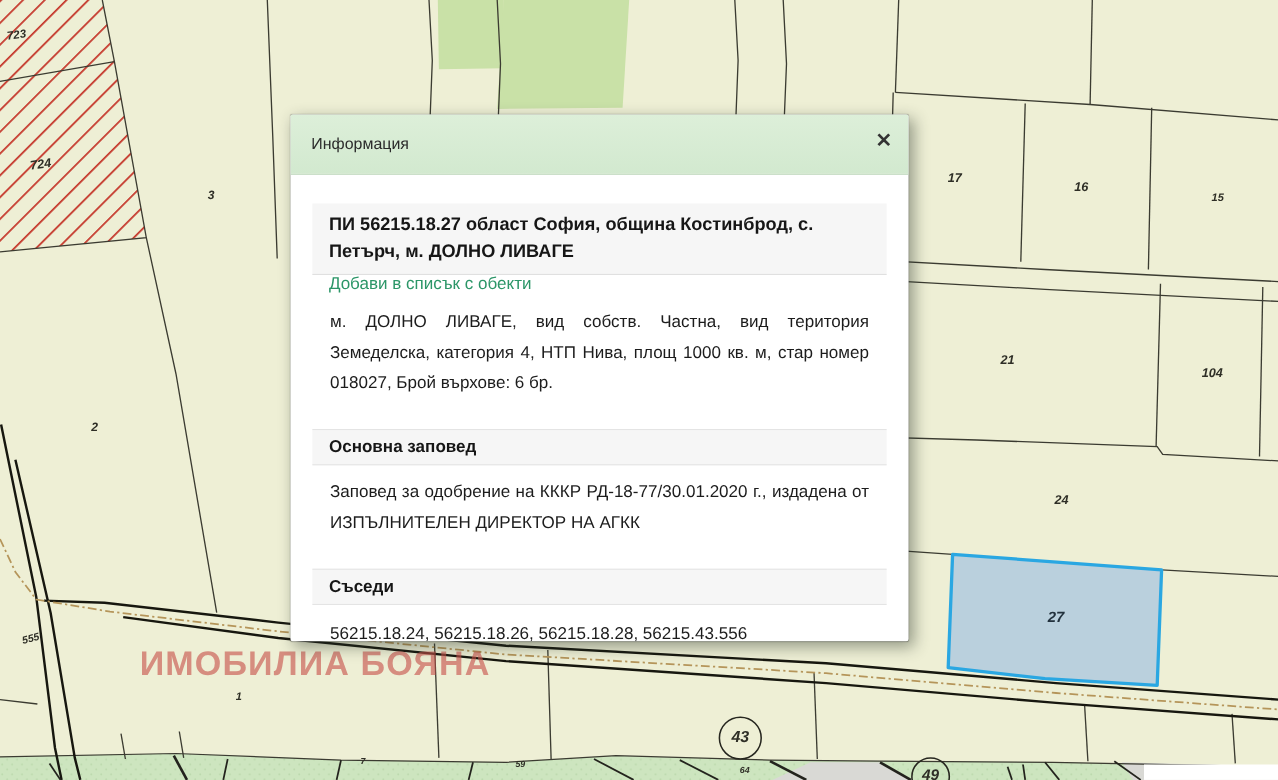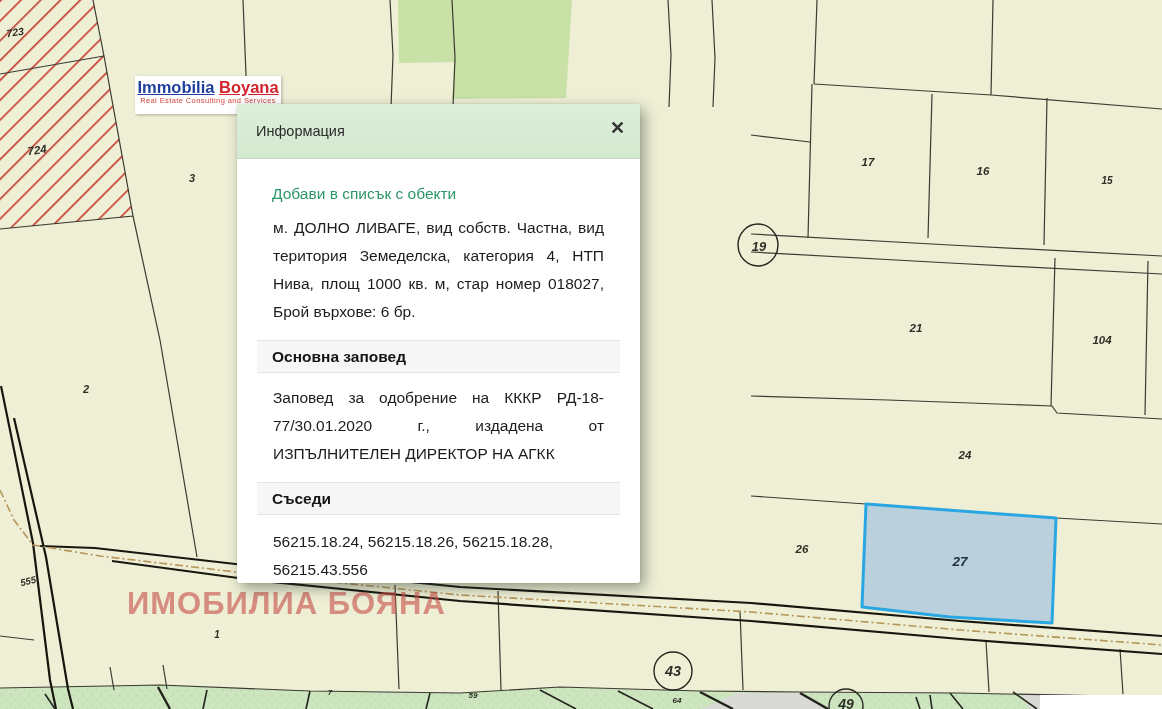--- a/index.html
+++ b/index.html
@@ -20,35 +20,35 @@
 
   
   .logo{position:absolute;left:135px;top:76px;width:146px;height:38px;background:#fff;
         text-align:center;box-shadow:1px 1px 3px rgba(0,0,0,.28);padding-top:2px;box-sizing:border-box;}
   .logo-line1{font-size:16.5px;font-weight:800;line-height:18px;}
   .lg-blue{color:#1e3f9e;text-decoration:underline;}
   .lg-red{color:#d2232a;text-decoration:underline;}
   .logo-line2{font-size:7.5px;color:#d2453b;letter-spacing:.4px;line-height:10px;}
 
   
-  .popup{position:absolute;left:237px;top:104px;width:403px;height:479px;background:#fff;
+  .popup{position:absolute;left:264px;top:104px;width:562px;height:479px;background:#fff;
          border-radius:2px;box-shadow:0 0 1px rgba(0,0,0,.35),4px 5px 14px rgba(40,50,40,.45);
          overflow:hidden;}
   .popup-header{height:54px;background:linear-gradient(180deg,#ddefd9,#d2e9cf);
                 border-bottom:1px solid #c6dcc4;position:relative;}
   .popup-header .ptitle-txt{position:absolute;left:19px;top:19px;font-size:14.5px;color:#2b2b2b;}
   .popup-close{position:absolute;right:15px;top:15px;font-size:18px;font-weight:700;color:#333;
                cursor:pointer;line-height:18px;}
   .popup-body{padding:26px 20px 0 20px;}
   .pheading{background:#f6f6f6;border-bottom:1px solid #e0e0e0;padding:7px 15px;
             font-size:16.5px;font-weight:700;color:#161616;line-height:25px;}
   .plink{margin:0 15px 0 15px;color:#2c9668;font-size:15.5px;cursor:pointer;}
   .ptext{margin:11px 16px 0 16px;font-size:15.5px;line-height:28px;color:#1c1c1c;
          text-align:justify;}
-  .psection{margin-top:14px;background:#f6f6f6;border-top:1px solid #e4e4e4;
+  .psection{margin-top:27px;background:#f6f6f6;border-top:1px solid #e4e4e4;
             border-bottom:1px solid #e4e4e4;padding:6px 15px;font-size:15.5px;
             font-weight:700;color:#161616;line-height:19px;}
   .ptext.single{text-align:left;margin-top:13px;}
 </style>
 </head>
 <body>
 
 <div id="stage">
 
   <svg viewBox="0 0 1162 709" width="1162" height="709">
@@ -171,31 +171,28 @@
     <div class="plabel" style="left:473px;top:695px;font-size:8px;">59</div>
     <div class="plabel" style="left:677px;top:700px;font-size:8px;">64</div>
     <div class="plabel" style="left:1028px;top:732px;font-size:8.5px;">155</div>
     <div class="plabel" style="left:759px;top:246px;font-size:13px;">19</div>
     <div class="plabel" style="left:673px;top:671px;font-size:14.5px;">43</div>
     <div class="plabel" style="left:846px;top:704px;font-size:14px;">49</div>
   </div>
 
   <div class="watermark">ИМОБИЛИА БОЯНА</div>
 
-  <div class="logo">
-    <div class="logo-line1"><span class="lg-blue">Immobilia</span> <span class="lg-red">Boyana</span></div>
-    <div class="logo-line2">Real Estate Consulting and Services</div>
-  </div>
 
   <div class="popup">
     <div class="popup-header">
       <span class="ptitle-txt">Информация</span>
       <span class="popup-close">✕</span>
     </div>
     <div class="popup-body">
+      <div class="pheading">ПИ 56215.18.27 област София, община Костинброд, с. Петърч, м. ДОЛНО ЛИВАГЕ</div>
       <div class="plink">Добави в списък с обекти</div>
       <p class="ptext">м. ДОЛНО ЛИВАГЕ, вид собств. Частна, вид територия Земеделска, категория 4, НТП Нива, площ 1000 кв. м, стар номер 018027, Брой върхове: 6 бр.</p>
       <div class="psection">Основна заповед</div>
       <p class="ptext">Заповед за одобрение на КККР РД-18-77/30.01.2020 г., издадена от ИЗПЪЛНИТЕЛЕН ДИРЕКТОР НА АГКК</p>
       <div class="psection">Съседи</div>
       <p class="ptext single">56215.18.24, 56215.18.26, 56215.18.28, 56215.43.556</p>
     </div>
   </div>
 
 </div>

